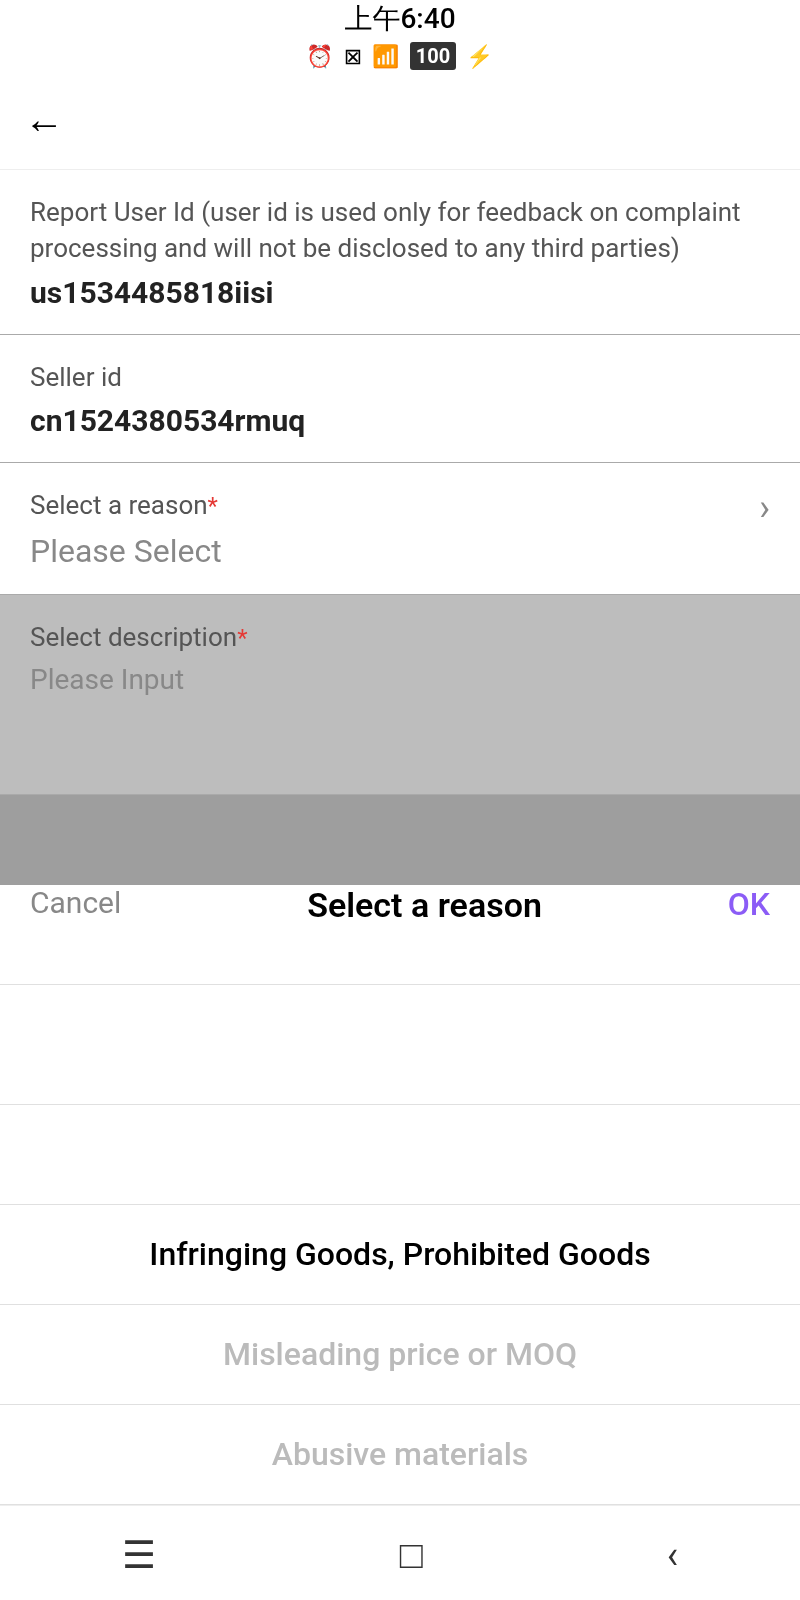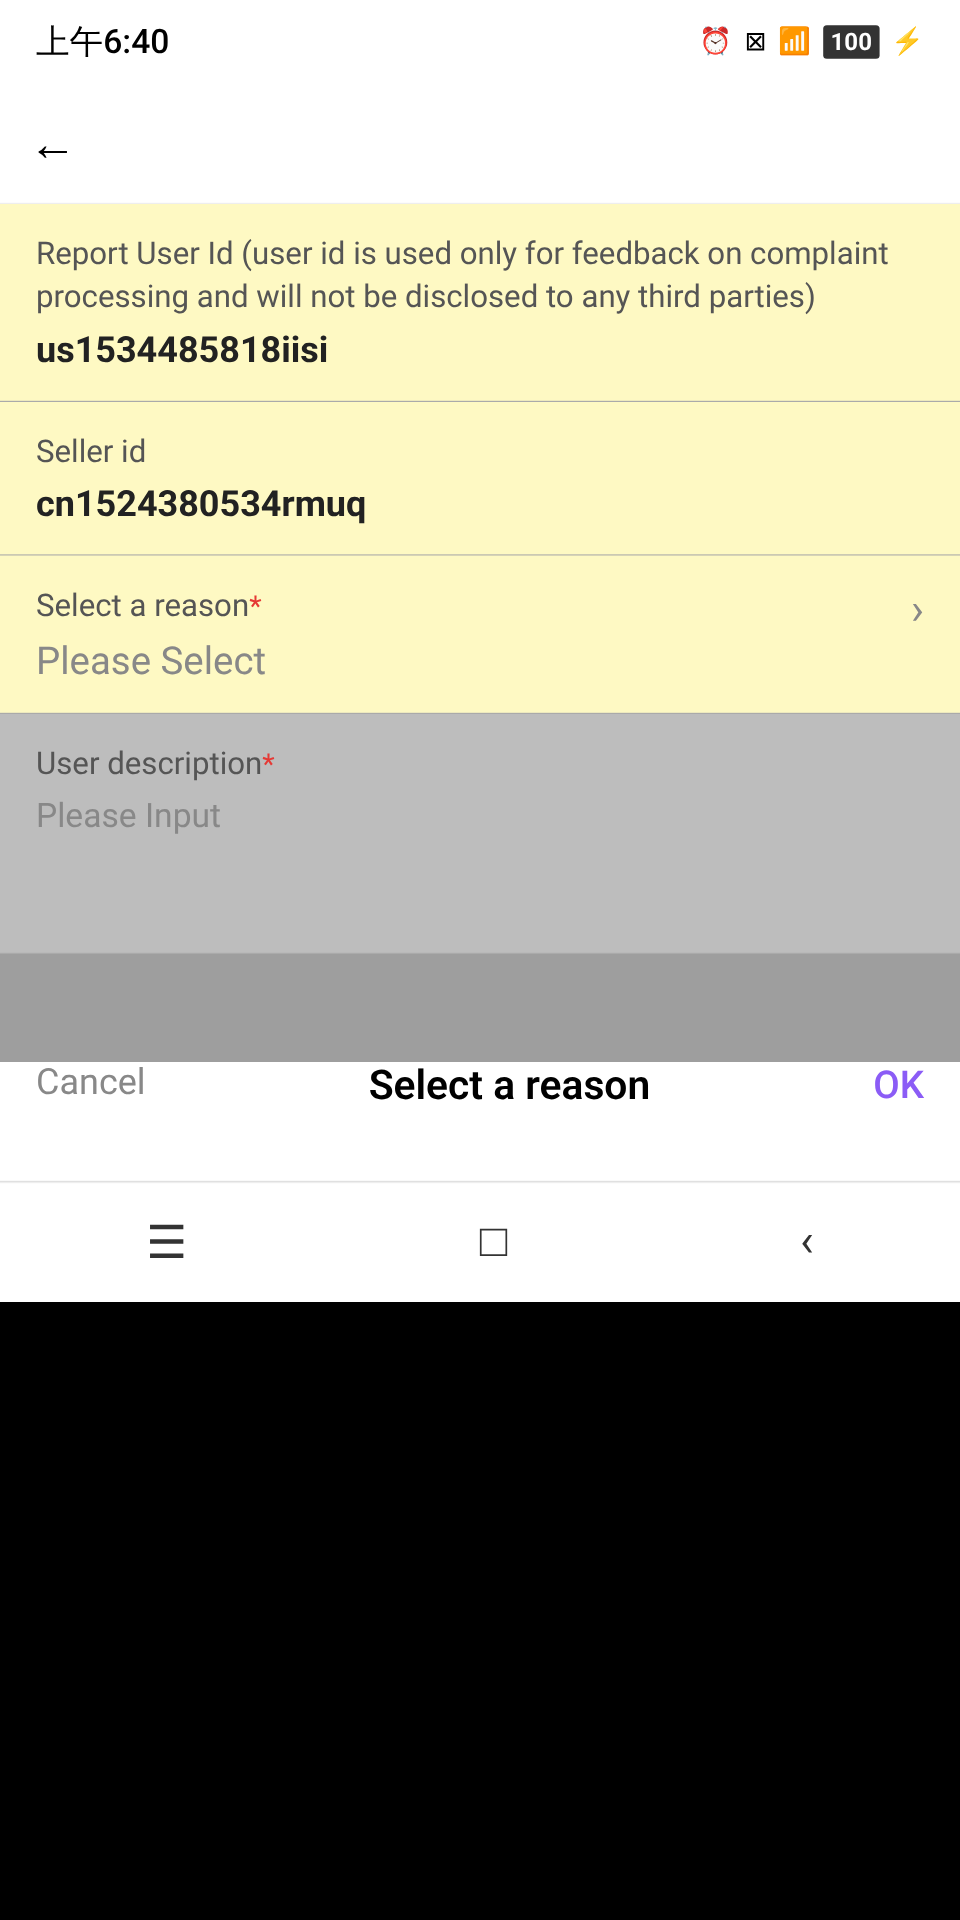--- a/index.html
+++ b/index.html
@@ -15,20 +15,21 @@
 
     
     .status-bar {
       width: 100%;
       height: 70px;
       background: #fff;
       display: flex;
       align-items: center;
       justify-content: space-between;
       padding: 0 30px;
+      flex-direction: column;
     }
     .status-time {
       font-size: 28px;
       font-weight: 500;
       color: #000;
     }
     .status-icons {
       display: flex;
       align-items: center;
       gap: 10px;
@@ -72,21 +73,21 @@
     }
 
     
     .form-area {
       width: 100%;
       background: #9e9e9e;
       padding: 0;
     }
 
     .form-section {
-      background: #fef9c3;
+      background: #ffffff;
       padding: 24px 30px;
       border-bottom: 1px solid #aaa;
     }
 
     .form-section-label {
       font-size: 26px;
       color: #555;
       margin-bottom: 8px;
       line-height: 1.4;
     }
@@ -261,36 +262,51 @@
       <div>
         <span class="form-section-label">Select a reason</span><span class="form-section-required">*</span>
         <div class="select-placeholder">Please Select</div>
       </div>
       <span class="chevron-right">›</span>
     </div>
   </div>
 
   <div class="desc-section">
     <div class="form-section-label">
-      <span>User description</span><span class="form-section-required">*</span>
+      <span>Select description</span><span class="form-section-required">*</span>
     </div>
     <div class="input-placeholder">Please Input</div>
   </div>
 
   <div class="gray-filler"></div>
 </div>
 
 <div class="bottom-sheet">
 
   <div class="sheet-header">
     <span class="sheet-cancel">Cancel</span>
     <span class="sheet-title">Select a reason</span>
     <span class="sheet-ok">OK</span>
   </div>
 
+  <div class="picker-area">
+    <div class="picker-empty-row"></div>
+    <div class="picker-row picker-row-selected">
+      <span class="picker-row-item"></span>
+    </div>
+    <div class="picker-row">
+      <span class="picker-row-item">Infringing Goods, Prohibited Goods</span>
+    </div>
+    <div class="picker-row">
+      <span class="picker-row-item picker-row-faded">Misleading price or MOQ</span>
+    </div>
+    <div class="picker-row">
+      <span class="picker-row-item picker-row-faded">Abusive materials</span>
+    </div>
+  </div>
 
 </div>
 
 <div class="nav-bar">
   <span class="nav-icon">☰</span>
   <span class="nav-icon">□</span>
   <span class="nav-icon">‹</span>
 </div>
 
 </body></html>

